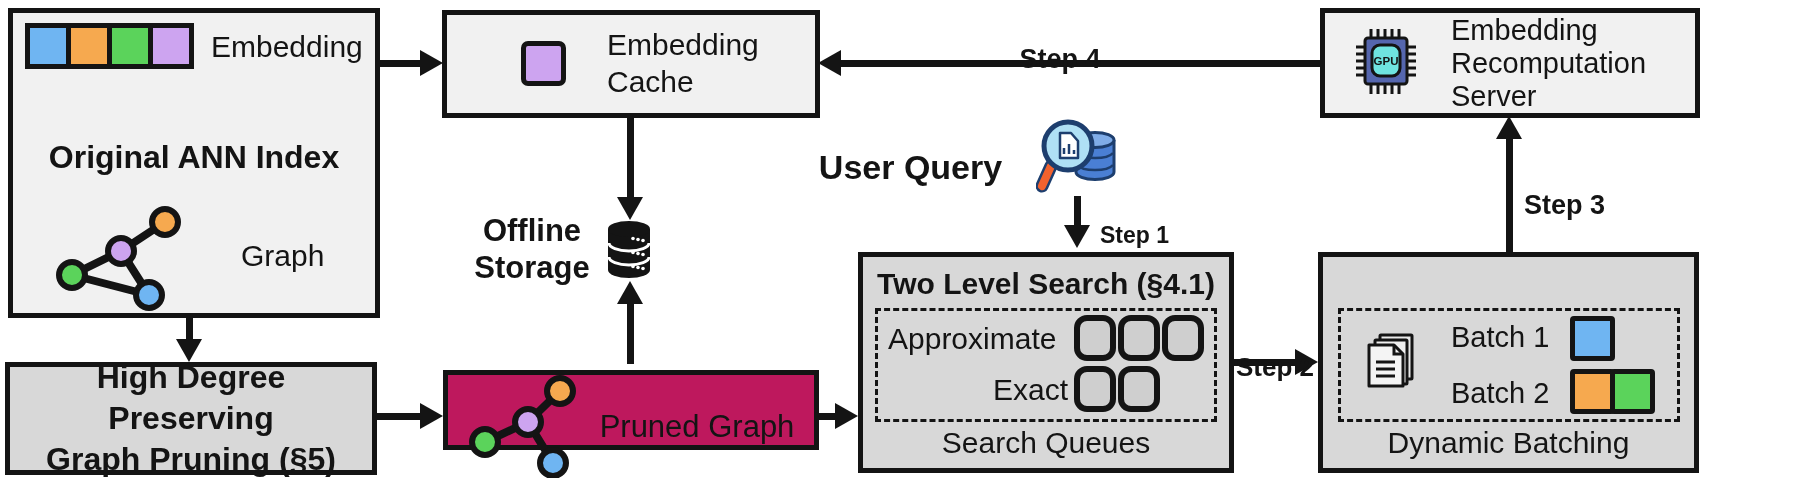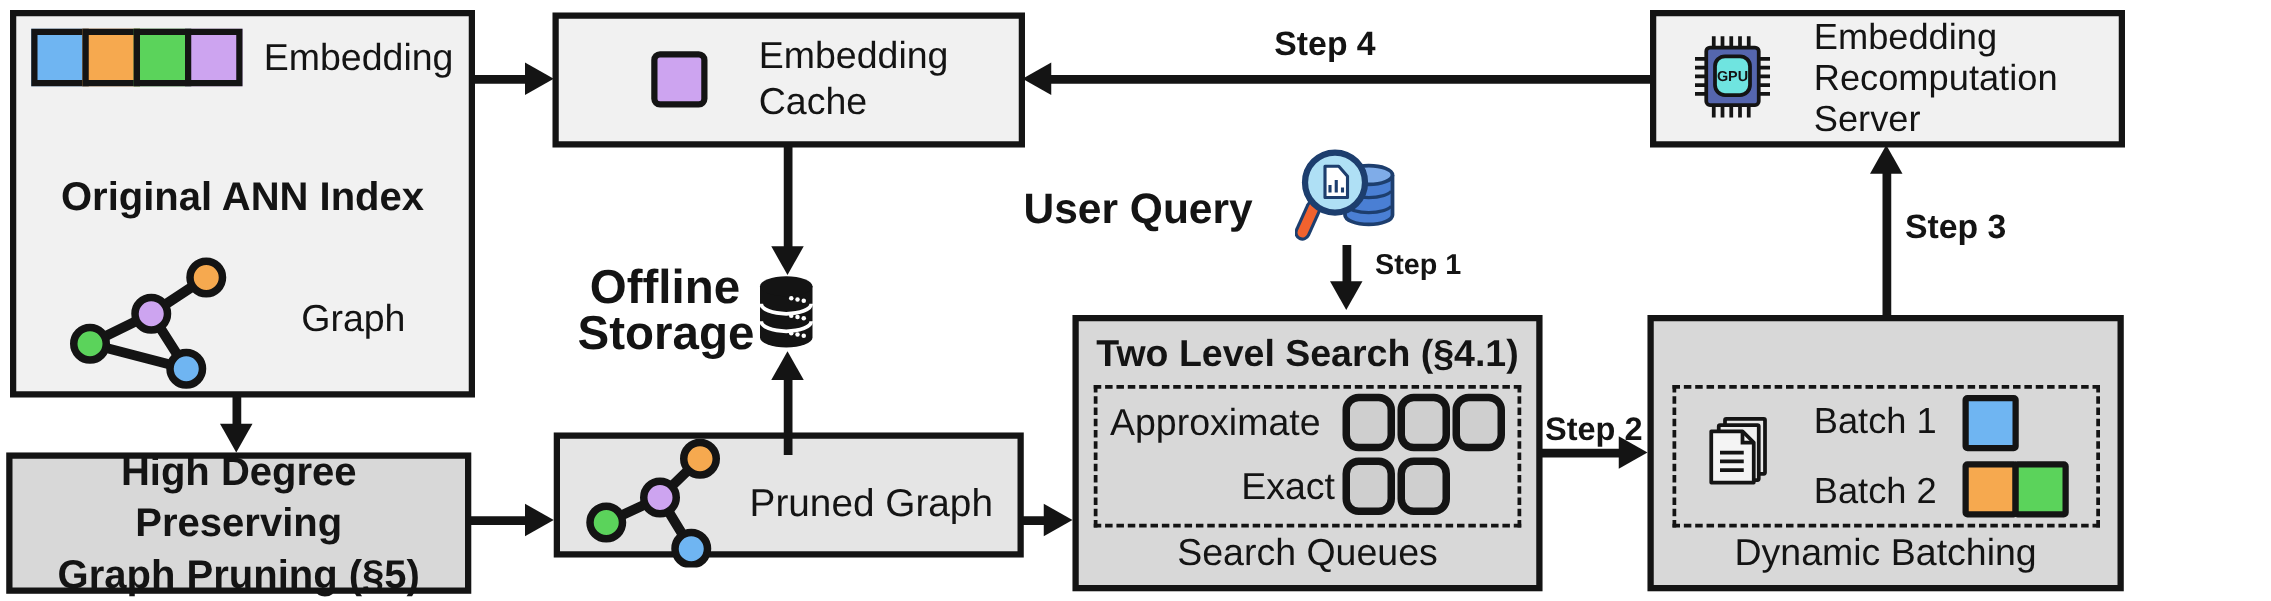--- a/index.html
+++ b/index.html
@@ -3,21 +3,21 @@
 <meta charset="utf-8">
 <style>
   html,body{margin:0;padding:0;background:#ffffff;}
   *{box-sizing:border-box;}
   .canvas{position:relative;width:1817px;height:481px;background:#ffffff;
           font-family:"Liberation Sans",sans-serif;color:#141414;overflow:hidden;}
   .box{position:absolute;border:5px solid #141414;}
   .title{position:absolute;left:0;right:0;text-align:center;font-weight:bold;font-size:30px;}
   .lbl{position:absolute;font-size:30px;white-space:nowrap;}
   .pre{white-space:pre-line;}
-  .steplbl{position:absolute;font-weight:bold;font-size:26px;white-space:nowrap;}
+  .steplbl{position:absolute;font-weight:bold;font-size:26px;white-space:nowrap;margin-top:24px;}
   .hline{position:absolute;height:7px;background:#141414;}
   .vline{position:absolute;width:7px;background:#141414;}
   .ah{position:absolute;width:0;height:0;}
   .ah.r{border-top:13px solid transparent;border-bottom:13px solid transparent;border-left:23px solid #141414;}
   .ah.l{border-top:13px solid transparent;border-bottom:13px solid transparent;border-right:23px solid #141414;}
   .ah.d{border-left:13px solid transparent;border-right:13px solid transparent;border-top:23px solid #141414;}
   .ah.u{border-left:13px solid transparent;border-right:13px solid transparent;border-bottom:23px solid #141414;}
   .chip{display:inline-block;width:46px;height:46px;border:5px solid #141414;vertical-align:top;}
   .chip+.chip{margin-left:-5px;}
   .chiprow{position:absolute;font-size:0;}
@@ -49,21 +49,21 @@
     </svg>
     <div class="lbl" style="left:228px;top:226px;">Graph</div>
   </div>
 
   <div class="box" style="left: 442px; top: 10px; width: 378px; height: 108px; background: rgb(241, 241, 241);">
     <div style="position: absolute; left: 74px; top: 26px; width: 45px; height: 45px; border: 5px solid rgb(20, 20, 20); border-radius: 7px; background: rgb(205, 164, 240);"></div>
     <div class="lbl pre" style="left:160px;top:11px;line-height:37px;white-space:pre-line;">Embedding
 Cache</div>
   </div>
 
-  <div class="lbl pre" style="left:462px;top:212px;width:140px;text-align:center;font-weight:bold;font-size:38px;line-height:37px;">Offline
+  <div class="lbl pre" style="left:462px;top:212px;width:140px;text-align:center;font-weight:bold;font-size:31px;line-height:37px;">Offline
 Storage</div>
   <svg style="position:absolute;left:604px;top:220px;" width="50" height="60" viewBox="0 0 50 60">
     <path d="M4 9 V50 a21 8 0 0 0 42 0 V9" fill="#141414"></path>
     <ellipse cx="25" cy="9" rx="21" ry="8" fill="#141414"></ellipse>
     <path d="M5 23 a20 8 0 0 0 40 0" stroke="#ffffff" stroke-width="3" fill="none"></path>
     <path d="M5 37 a20 8 0 0 0 40 0" stroke="#ffffff" stroke-width="3" fill="none"></path>
     <circle cx="29" cy="18.5" r="1.8" fill="#fff"></circle>
       <circle cx="34" cy="19.5" r="1.8" fill="#fff"></circle>
       <circle cx="39" cy="20.5" r="1.8" fill="#fff"></circle>
     <circle cx="29" cy="32.5" r="1.8" fill="#fff"></circle>
@@ -72,21 +72,21 @@
     <circle cx="29" cy="46.5" r="1.8" fill="#fff"></circle>
       <circle cx="34" cy="47.5" r="1.8" fill="#fff"></circle>
       <circle cx="39" cy="48.5" r="1.8" fill="#fff"></circle>
   </svg>
 
   <div class="box" style="left: 5px; top: 362px; width: 372px; height: 113px; display: flex; align-items: center; justify-content: flex-start; background: rgb(216, 216, 216);">
     <div class="pre" style="text-align:center;font-weight:bold;font-size:32px;line-height:41px;">High Degree Preserving
 Graph Pruning (§5)</div>
   </div>
 
-  <div class="box" style="left: 443px; top: 346px; width: 376px; height: 100px; background: #e5e5e5;">
+  <div class="box" style="left: 443px; top: 370px; width: 376px; height: 80px; background: #be185d;">
     <svg style="position:absolute;left:10px;top:0px;" width="130" height="103" viewBox="0 0 130 103">
       <path d="M70 47 L102 16 M70 47 L27 67 M70 47 L95 88" stroke="#141414" stroke-width="8" stroke-linecap="round" fill="none"></path>
       <circle cx="102" cy="16" r="13" stroke="#141414" stroke-width="6" fill="#F6A94F"></circle>
       <circle cx="70" cy="47" r="13" stroke="#141414" stroke-width="6" fill="#CDA4F0"></circle>
       <circle cx="27" cy="67" r="13" stroke="#141414" stroke-width="6" fill="#5BD35B"></circle>
       <circle cx="95" cy="88" r="13" stroke="#141414" stroke-width="6" fill="#6FB5F2"></circle>
     </svg>
     <div class="lbl" style="left:140px;right:8px;text-align:center;top:34px;font-size:31px;">Pruned Graph</div>
   </div>
 

